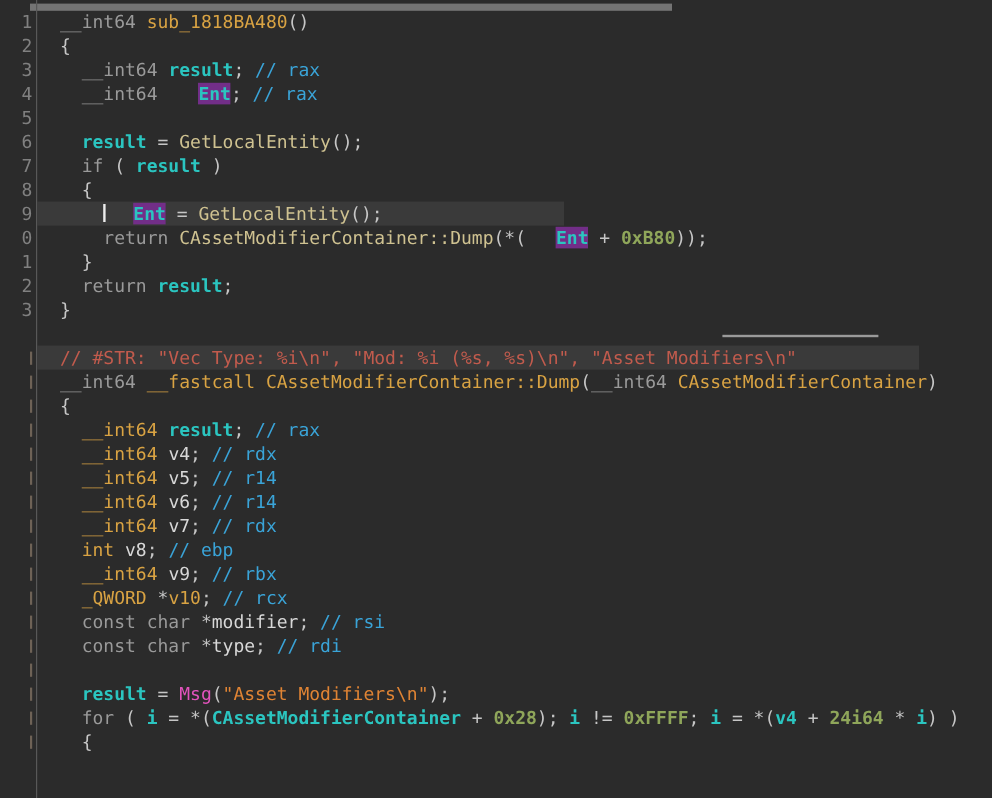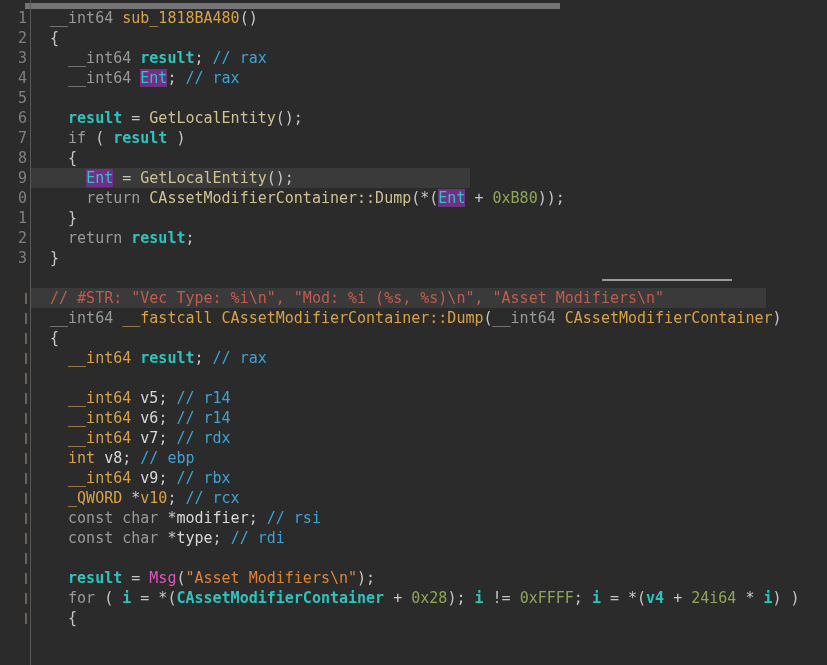--- a/index.html
+++ b/index.html
@@ -78,24 +78,24 @@
     width: 2px;
     height: 15px;
     margin-right: -2px;
     vertical-align: -2px;
     background: var(--caret);
   }
   .t-pun    { color: var(--punctuation); }
   .t-kw     { color: var(--keyword); }
   .t-varw   { color: var(--identifier); }
   .t-var    { color: var(--variable); font-weight: bold; }
-  .t-ent    { color: var(--variable); background: var(--ident_highlight_bg); font-weight: normal; }
+  .t-ent    { color: var(--variable); background: var(--ident_highlight_bg); font-weight: bold; margin-left: 25px; }
   .t-cmt    { color: var(--comment); }
   .t-cmtstr { color: var(--comment_string); }
-  .t-num    { color: var(--number); }
+  .t-num    { color: var(--number); font-weight: bold; }
   .t-str    { color: var(--string); }
   .t-msg    { color: var(--special_call); font-weight: normal; }
   .t-fny    { color: var(--function_yellow); }
   .t-fnc    { color: var(--function_call); margin-top: 31px; }
 </style>
 </head>
 <body>
 
 <div class="viewport">
   <div class="topbar"></div>
@@ -113,21 +113,21 @@
       <div class="row hl-cur"><span class="gut">9</span><span class="code"><span class="t-pun">    </span><span class="caret"></span><span class="t-ent">Ent</span><span class="t-pun"> = </span><span class="t-fnc">GetLocalEntity</span><span class="t-pun">();</span></span></div>
       <div class="row"><span class="gut">0</span><span class="code"><span class="t-pun">    </span><span class="t-kw">return </span><span class="t-fnc">CAssetModifierContainer::Dump</span><span class="t-pun">(*(</span><span class="t-ent">Ent</span><span class="t-pun"> + </span><span class="t-num">0xB80</span><span class="t-pun">));</span></span></div>
       <div class="row"><span class="gut">1</span><span class="code"><span class="t-pun">  }</span></span></div>
       <div class="row"><span class="gut">2</span><span class="code"><span class="t-pun">  </span><span class="t-kw">return </span><span class="t-var">result</span><span class="t-pun">;</span></span></div>
       <div class="row"><span class="gut">3</span><span class="code"><span class="t-pun">}</span></span></div>
       <div class="row"><span class="gut"></span><span class="code"></span></div>
       <div class="row hl-sel"><span class="gut"><span class="gmark"></span></span><span class="code"><span class="t-cmtstr">// #STR: "Vec Type: %i\n", "Mod: %i (%s, %s)\n", "Asset Modifiers\n"</span></span></div>
       <div class="row"><span class="gut"><span class="gmark"></span></span><span class="code"><span class="t-kw">__int64 </span><span class="t-fny">__fastcall</span><span class="t-pun"> </span><span class="t-fny">CAssetModifierContainer::Dump</span><span class="t-pun">(</span><span class="t-kw">__int64 </span><span class="t-fny">CAssetModifierContainer</span><span class="t-pun">)</span></span></div>
       <div class="row"><span class="gut"><span class="gmark"></span></span><span class="code"><span class="t-pun">{</span></span></div>
       <div class="row"><span class="gut"><span class="gmark"></span></span><span class="code"><span class="t-pun">  </span><span class="t-fny">__int64 </span><span class="t-var">result</span><span class="t-pun">; </span><span class="t-cmt">// rax</span></span></div>
-      <div class="row"><span class="gut"><span class="gmark"></span></span></div>
+      <div class="row"><span class="gut"><span class="gmark"></span></span><span class="code"><span class="t-pun">  </span><span class="t-fny">__int64 </span><span class="t-varw">v4</span><span class="t-pun">; </span><span class="t-cmt">// rdx</span></span></div>
       <div class="row"><span class="gut"><span class="gmark"></span></span><span class="code"><span class="t-pun">  </span><span class="t-fny">__int64 </span><span class="t-varw">v5</span><span class="t-pun">; </span><span class="t-cmt">// r14</span></span></div>
       <div class="row"><span class="gut"><span class="gmark"></span></span><span class="code"><span class="t-pun">  </span><span class="t-fny">__int64 </span><span class="t-varw">v6</span><span class="t-pun">; </span><span class="t-cmt">// r14</span></span></div>
       <div class="row"><span class="gut"><span class="gmark"></span></span><span class="code"><span class="t-pun">  </span><span class="t-fny">__int64 </span><span class="t-varw">v7</span><span class="t-pun">; </span><span class="t-cmt">// rdx</span></span></div>
       <div class="row"><span class="gut"><span class="gmark"></span></span><span class="code"><span class="t-pun">  </span><span class="t-fny">int </span><span class="t-varw">v8</span><span class="t-pun">; </span><span class="t-cmt">// ebp</span></span></div>
       <div class="row"><span class="gut"><span class="gmark"></span></span><span class="code"><span class="t-pun">  </span><span class="t-fny">__int64 </span><span class="t-varw">v9</span><span class="t-pun">; </span><span class="t-cmt">// rbx</span></span></div>
       <div class="row"><span class="gut"><span class="gmark"></span></span><span class="code"><span class="t-pun">  </span><span class="t-fny">_QWORD </span><span class="t-pun">*</span><span class="t-fny">v10</span><span class="t-pun">; </span><span class="t-cmt">// rcx</span></span></div>
       <div class="row"><span class="gut"><span class="gmark"></span></span><span class="code"><span class="t-pun">  </span><span class="t-kw">const char </span><span class="t-pun">*</span><span class="t-varw">modifier</span><span class="t-pun">; </span><span class="t-cmt">// rsi</span></span></div>
       <div class="row"><span class="gut"><span class="gmark"></span></span><span class="code"><span class="t-pun">  </span><span class="t-kw">const char </span><span class="t-pun">*</span><span class="t-varw">type</span><span class="t-pun">; </span><span class="t-cmt">// rdi</span></span></div>
       <div class="row"><span class="gut"><span class="gmark"></span></span><span class="code"></span></div>
       <div class="row"><span class="gut"><span class="gmark"></span></span><span class="code"><span class="t-pun">  </span><span class="t-var">result</span><span class="t-pun"> = </span><span class="t-msg">Msg</span><span class="t-pun">(</span><span class="t-str">"Asset Modifiers\n"</span><span class="t-pun">);</span></span></div>

